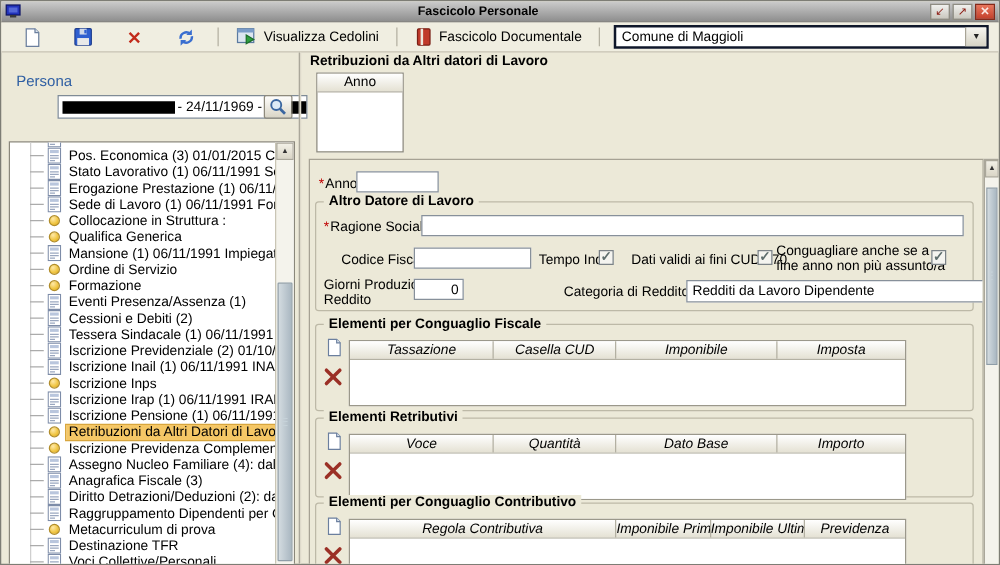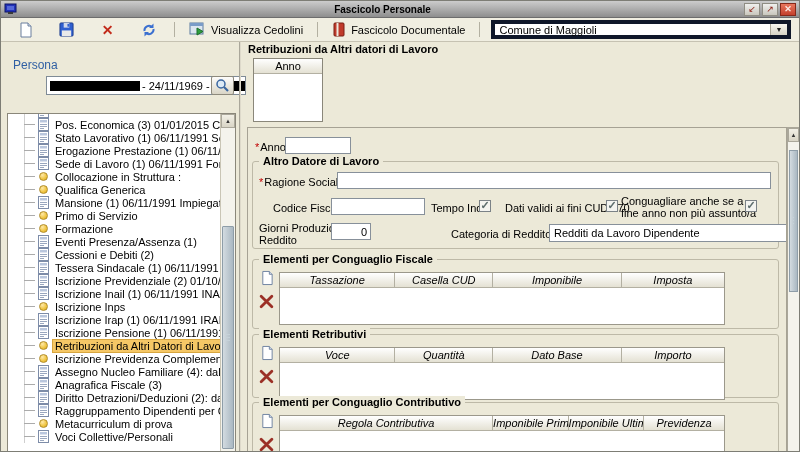--- a/index.html
+++ b/index.html
@@ -27,21 +27,21 @@
   
   .toolbar {
     position:absolute; left:0; top:17px; right:0; height:24px;
     background:#f0eee1; border-bottom:1px solid #c6c2b2;
     display:flex; align-items:center; padding:0 4px;
   }
   .tool-btn { width:41px; height:20px; display:flex; align-items:center; justify-content:center; }
   .tool-sep { width:1px; height:15px; background:#b3b0a1; margin:0 5px; }
   .tool-text-btn { display:flex; align-items:center; gap:5px; height:20px; padding:0 9px; white-space:nowrap; }
   .combo {
-    height:19px; background:#fff; border:4px solid #0f172a;
+    height:19px; background:#fff; border:2px solid #0f172a;
     display:flex; align-items:center;
   }
   .combo-ente { flex:1; margin:0 4px 0 6px; }
   .combo-value { flex:1; padding:0 4px; overflow:hidden; white-space:nowrap; }
   .combo-arrow {
     width:17px; height:100%; display:flex; align-items:center; justify-content:center;
     background:linear-gradient(#f6f5f0,#d6d3c5); border-left:1px solid #a8a496;
     font-size:7px; color:#222;
   }
   .del-glyph { font-size:14px; font-weight:bold; color:#c22a1a; line-height:14px; }
@@ -320,21 +320,21 @@
                 <line x1="2" y1="8.5" x2="9" y2="8.5" stroke="#9aa7bf"></line>
                 <line x1="2" y1="10.5" x2="6" y2="10.5" stroke="#9aa7bf"></line>
               </svg>
             </span>
             <span class="tree-label">Mansione (1) 06/11/1991  Impiegato</span>
           </div>
           <div class="tree-row">
             <span class="tree-ico dot-wrap">
               <span class="dot"></span>
             </span>
-            <span class="tree-label">Primo di Servizio</span>
+            <span class="tree-label">Ordine di Servizio</span>
           </div>
           <div class="tree-row">
             <span class="tree-ico dot-wrap">
               <span class="dot"></span>
             </span>
             <span class="tree-label">Formazione</span>
           </div>
           <div class="tree-row">
             <span class="tree-ico">
               <svg width="11" height="13" viewBox="0 0 11 13">
@@ -483,20 +483,32 @@
                 <line x1="2" y1="10.5" x2="6" y2="10.5" stroke="#9aa7bf"></line>
               </svg>
             </span>
             <span class="tree-label">Raggruppamento Dipendenti per Contabilizzaz</span>
           </div>
           <div class="tree-row">
             <span class="tree-ico dot-wrap">
               <span class="dot"></span>
             </span>
             <span class="tree-label">Metacurriculum di prova</span>
+          </div>
+          <div class="tree-row">
+            <span class="tree-ico">
+              <svg width="11" height="13" viewBox="0 0 11 13">
+                <rect x="0.5" y="0.5" width="10" height="12" fill="#fff" stroke="#7d8ca8"></rect>
+                <rect x="2" y="2" width="7" height="2.5" fill="#b9c6dd"></rect>
+                <line x1="2" y1="6.5" x2="9" y2="6.5" stroke="#9aa7bf"></line>
+                <line x1="2" y1="8.5" x2="9" y2="8.5" stroke="#9aa7bf"></line>
+                <line x1="2" y1="10.5" x2="6" y2="10.5" stroke="#9aa7bf"></line>
+              </svg>
+            </span>
+            <span class="tree-label">Destinazione TFR</span>
           </div>
           <div class="tree-row">
             <span class="tree-ico">
               <svg width="11" height="13" viewBox="0 0 11 13">
                 <rect x="0.5" y="0.5" width="10" height="12" fill="#fff" stroke="#7d8ca8"></rect>
                 <rect x="2" y="2" width="7" height="2.5" fill="#b9c6dd"></rect>
                 <line x1="2" y1="6.5" x2="9" y2="6.5" stroke="#9aa7bf"></line>
                 <line x1="2" y1="8.5" x2="9" y2="8.5" stroke="#9aa7bf"></line>
                 <line x1="2" y1="10.5" x2="6" y2="10.5" stroke="#9aa7bf"></line>
               </svg>

